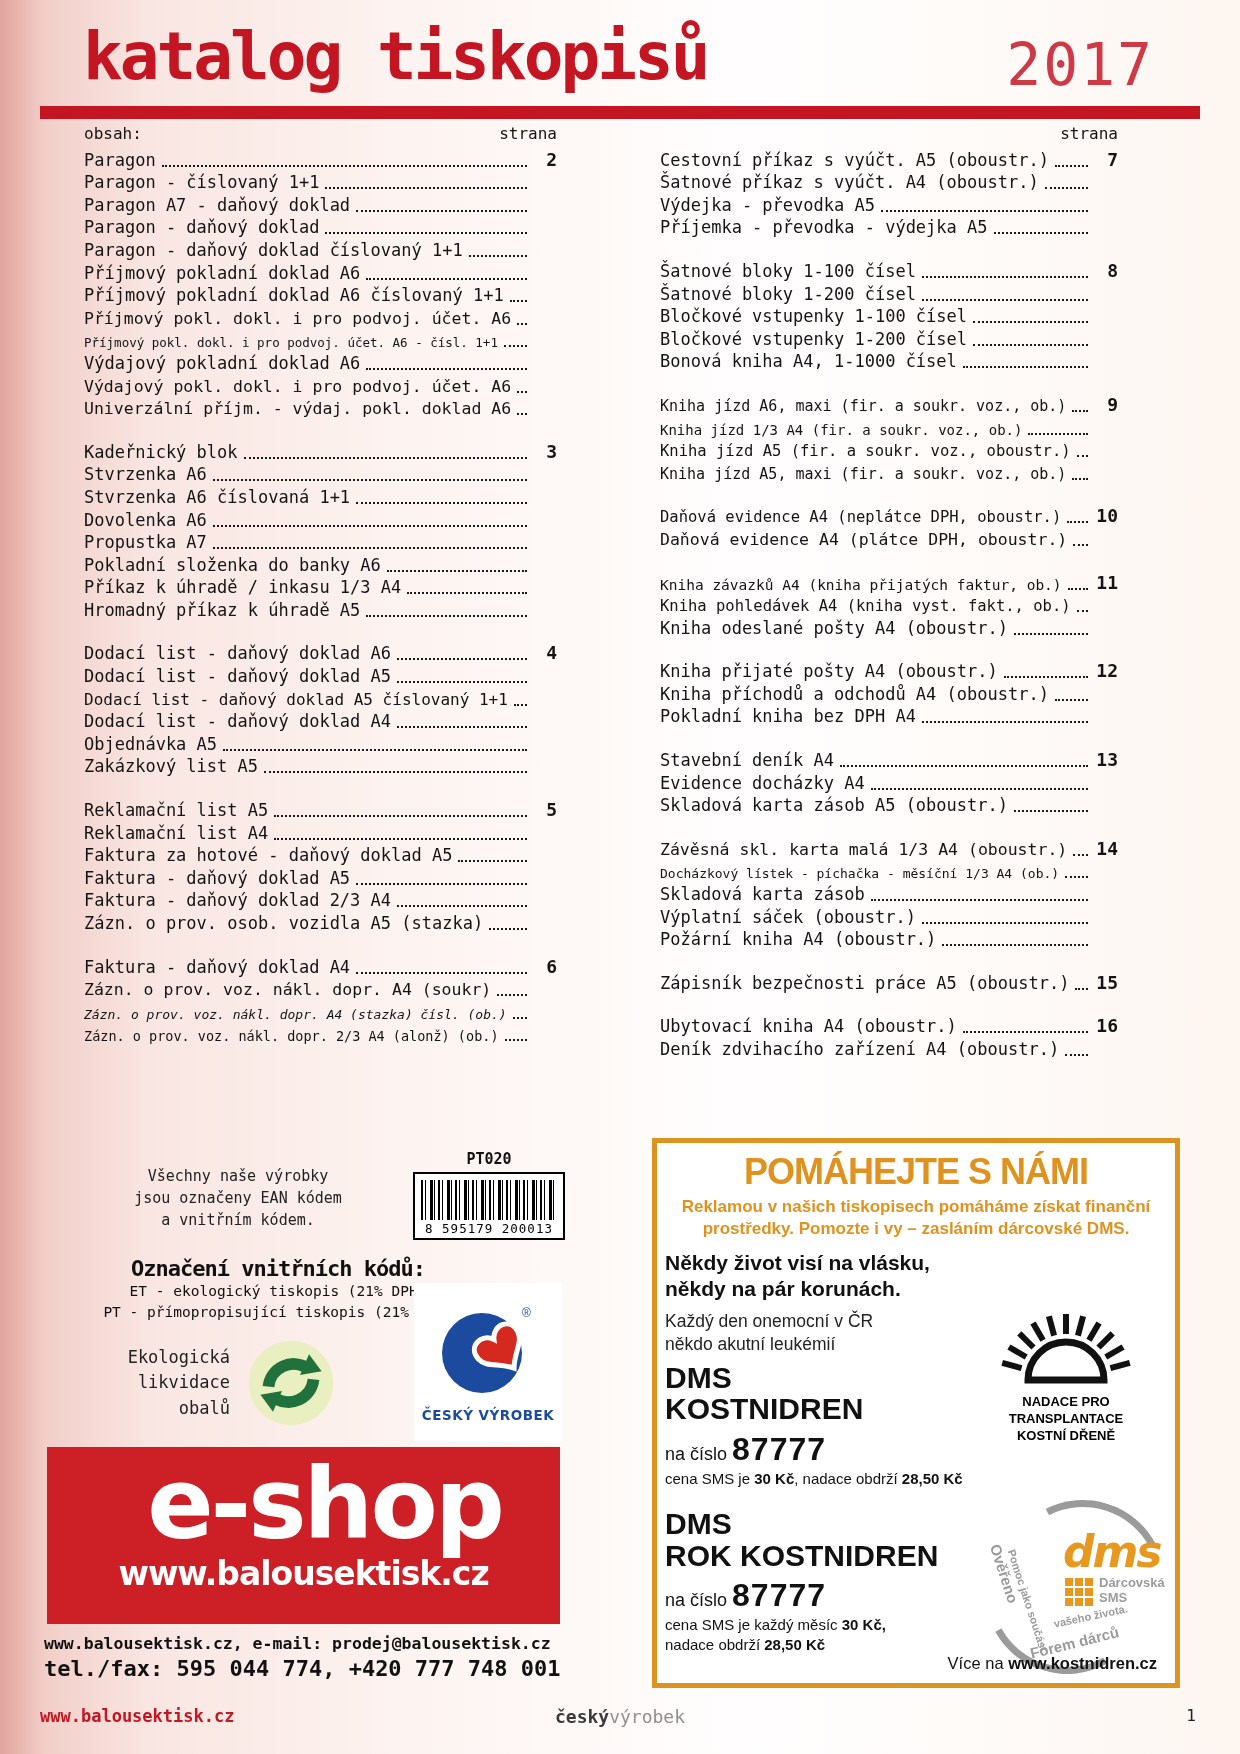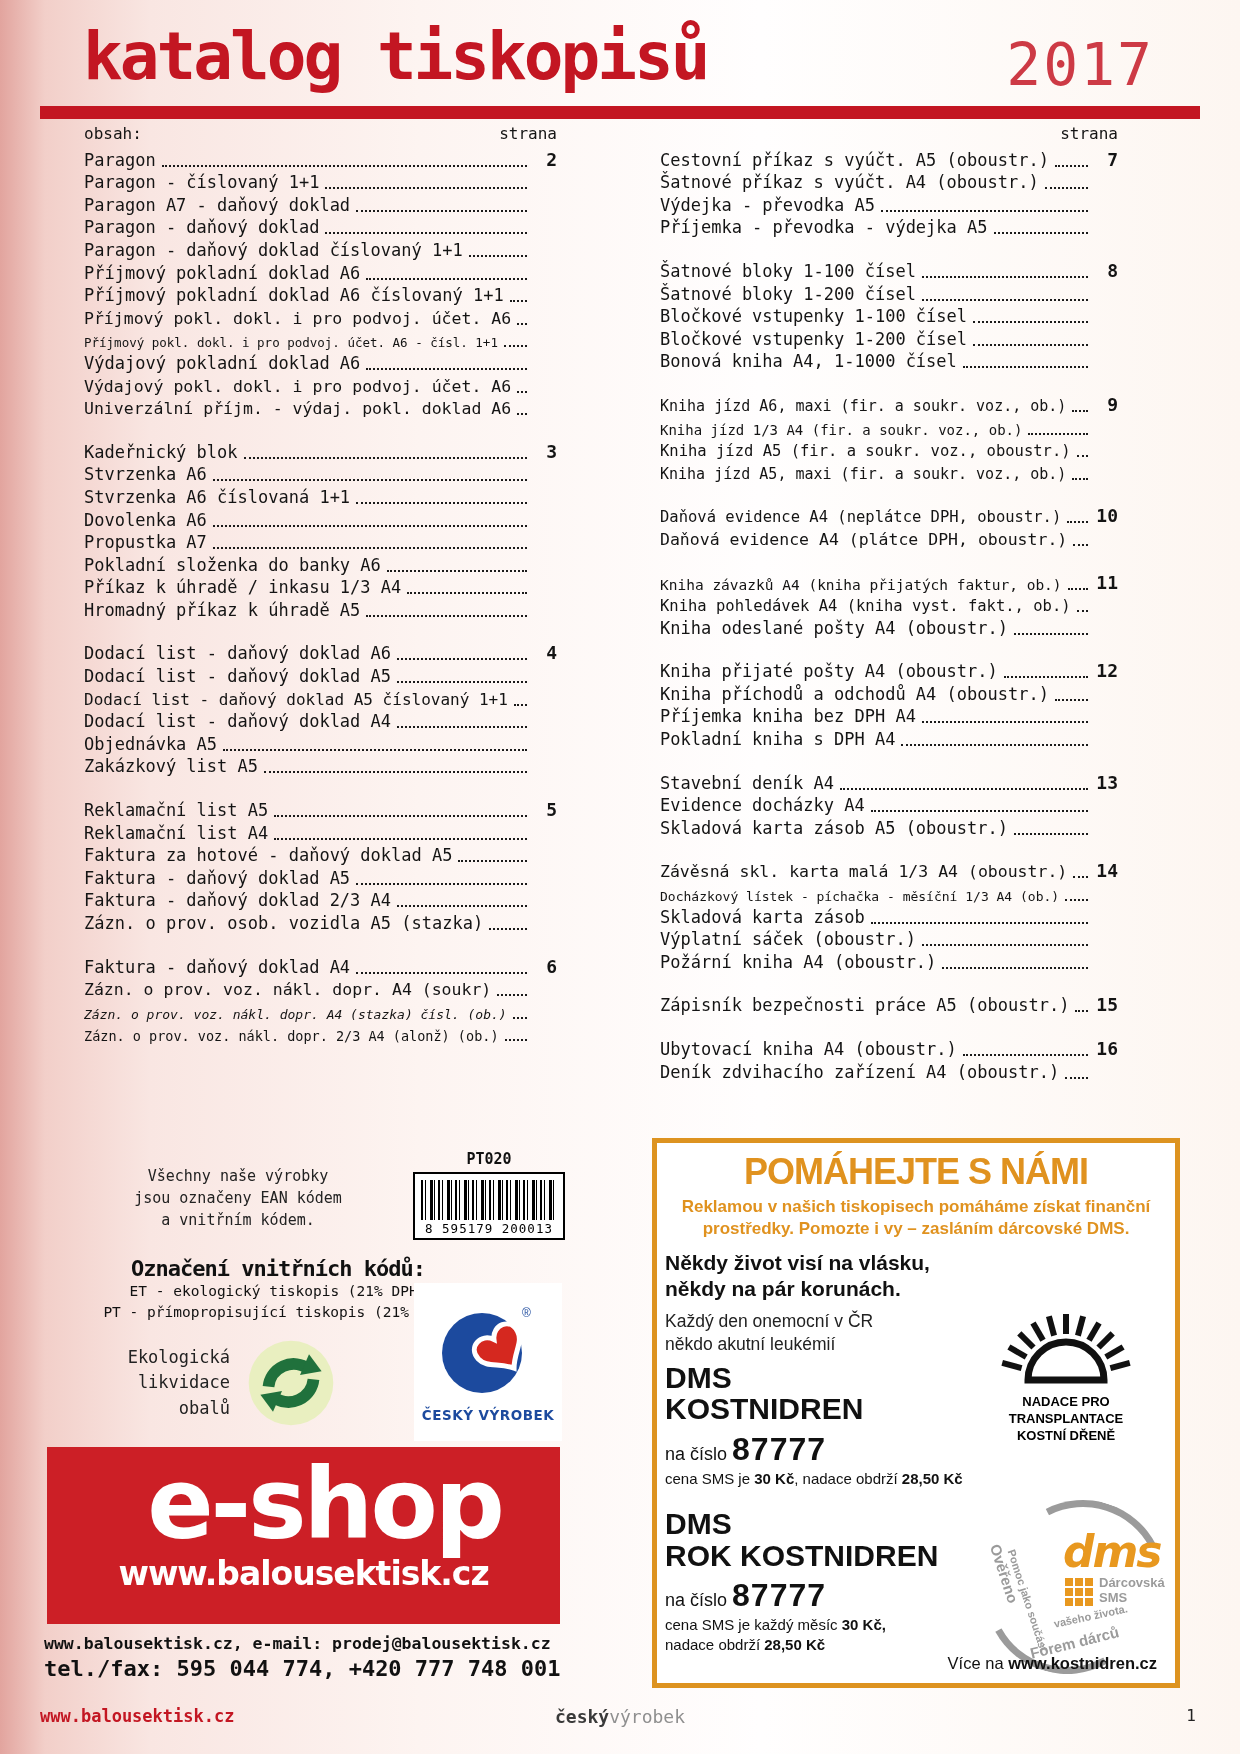--- a/index.html
+++ b/index.html
@@ -402,26 +402,21 @@
             <span class="toc-label">Kniha přijaté pošty A4 (oboustr.)</span>
             <span class="toc-dots"></span>
             <span class="toc-page">12</span>
           </div>
           <div class="toc-row">
             <span class="toc-label">Kniha příchodů a odchodů A4 (oboustr.)</span>
             <span class="toc-dots"></span>
             <span class="toc-page"></span>
           </div>
           <div class="toc-row">
-            <span class="toc-label">Příjemka kniha bez DPH A4</span>
-            <span class="toc-dots"></span>
-            <span class="toc-page"></span>
-          </div>
-          <div class="toc-row">
-            <span class="toc-label">Pokladní kniha s DPH A4</span>
+            <span class="toc-label">Pokladní kniha bez DPH A4</span>
             <span class="toc-dots"></span>
             <span class="toc-page"></span>
           </div>
         </div>
         <div class="toc-group">
           <div class="toc-row">
             <span class="toc-label">Stavební deník A4</span>
             <span class="toc-dots"></span>
             <span class="toc-page">13</span>
           </div>

